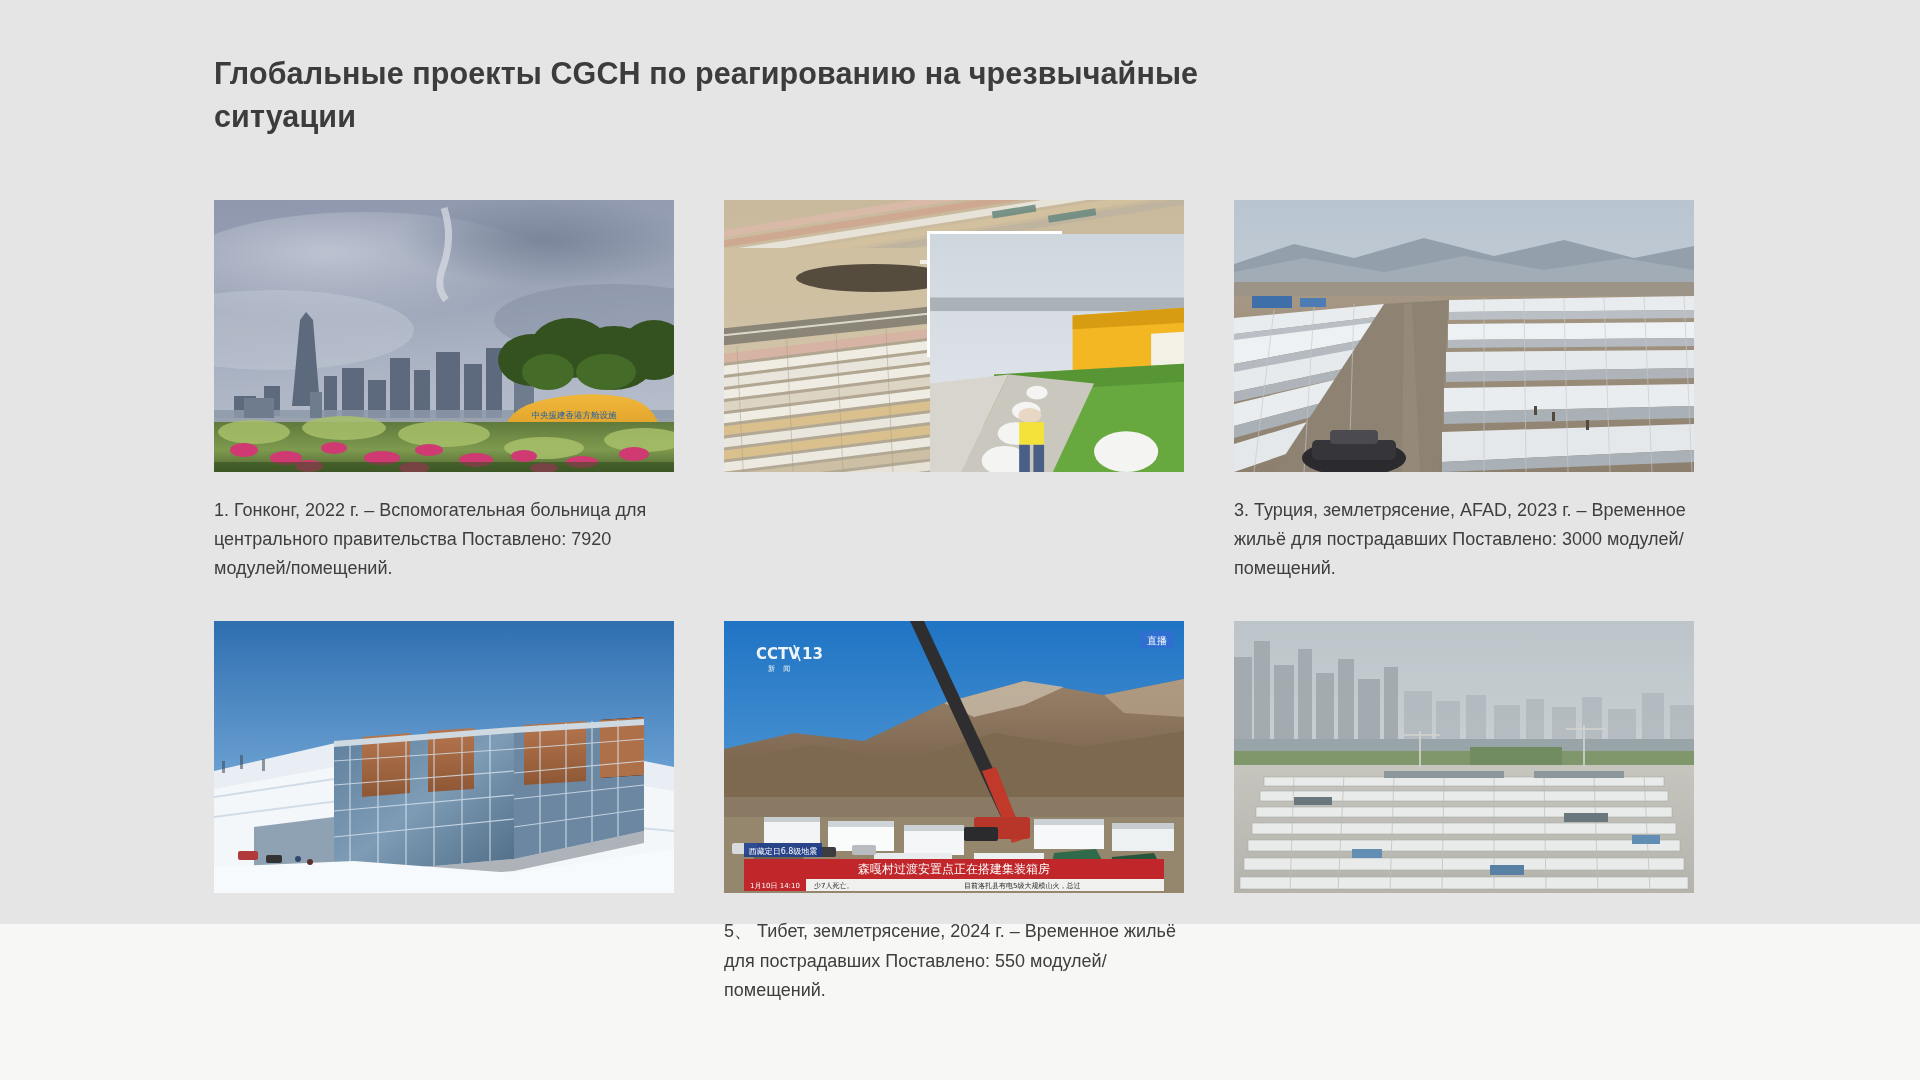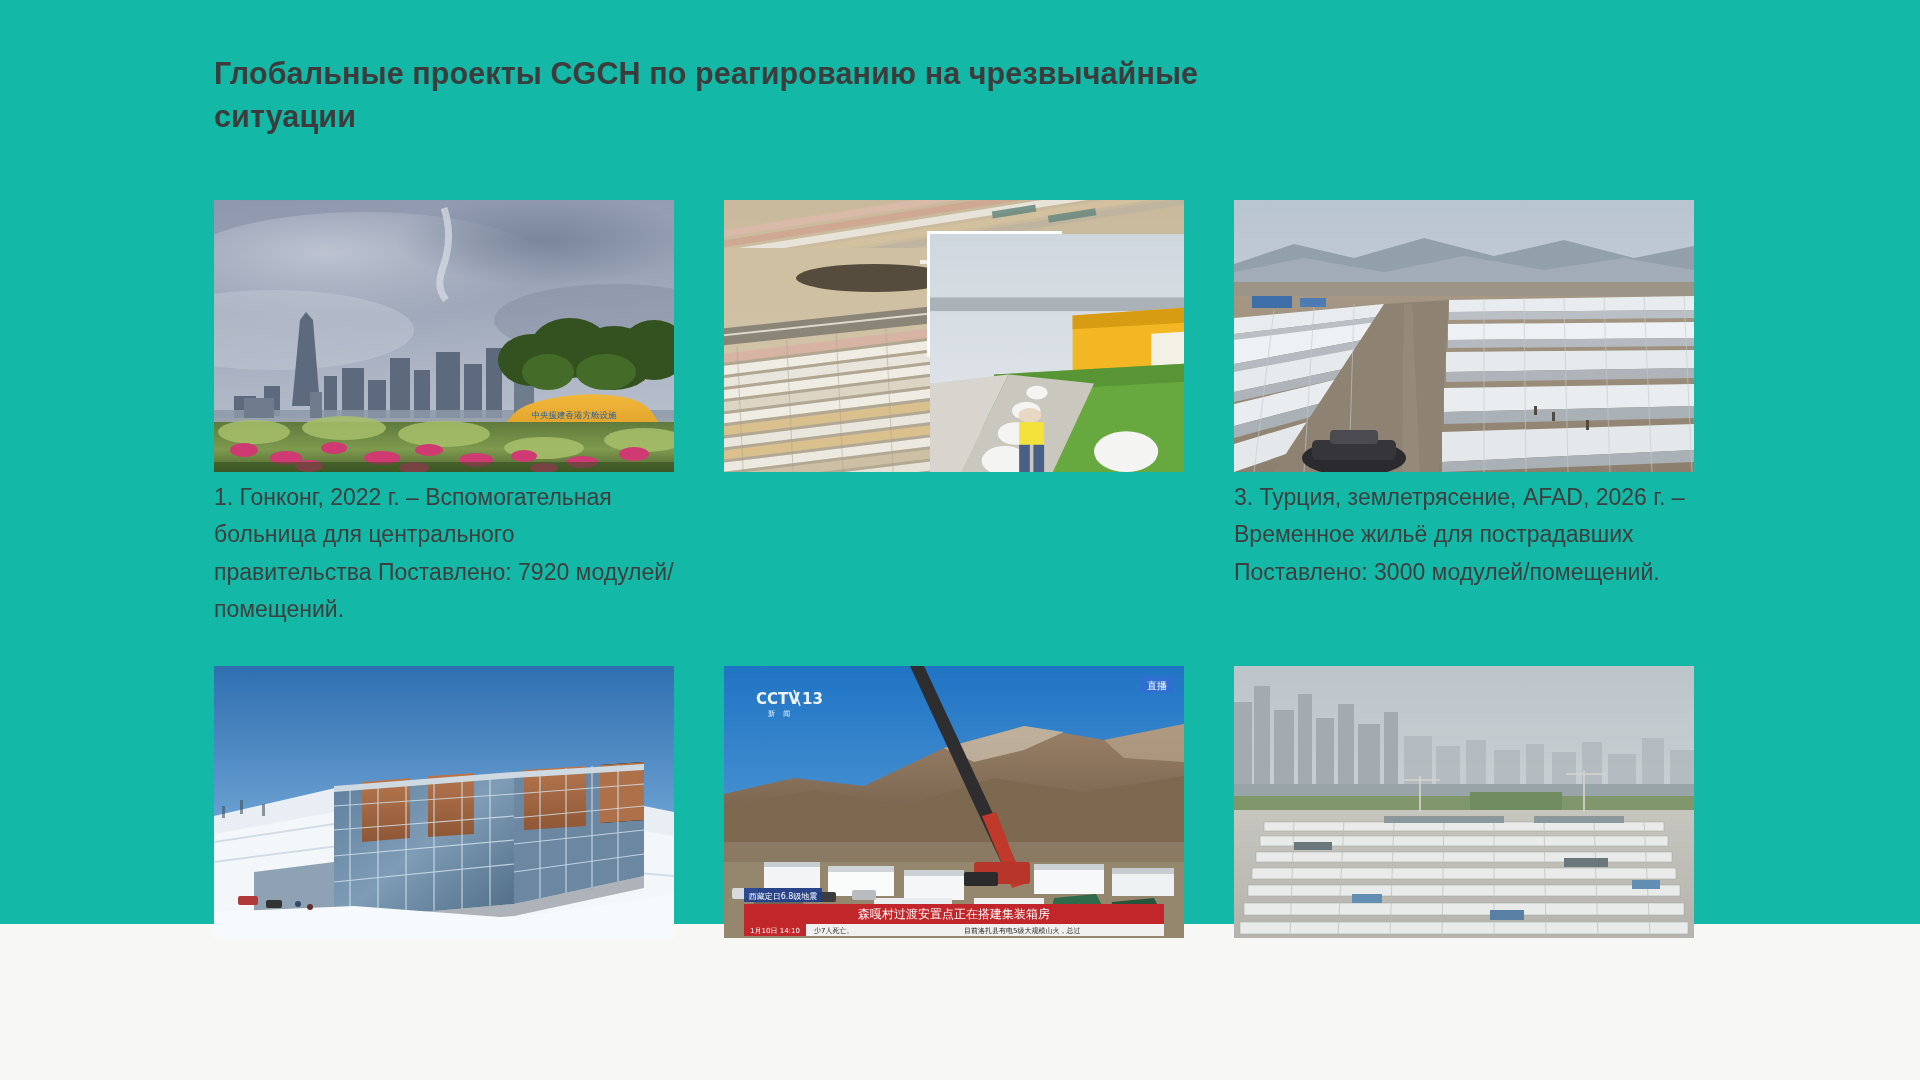--- a/index.html
+++ b/index.html
@@ -5,21 +5,21 @@
   html, body {
     margin: 0; padding: 0;
     width: 1920px; height: 1080px;
     background: #f7f7f5;
     font-family: "Liberation Sans", "DejaVu Sans", sans-serif;
     overflow: hidden;
   }
   #page {
     position: relative;
     width: 1920px; height: 924px;
-    background: #14b8a6;
+    background: #e5e5e5;
   }
   #title {
     position: absolute;
     left: 214px; top: 52px;
     width: 1010px;
     font-size: 30.5px;
     font-weight: bold;
     line-height: 1.42;
     color: #3c3c3c;
     letter-spacing: 0.1px;
@@ -35,22 +35,22 @@
   }
   .card { width: 460px; }
   .photo {
     width: 460px; height: 272px;
     overflow: hidden;
     position: relative;
     background: #888;
   }
   .photo svg { display: block; width: 460px; height: 272px; }
   .caption {
-    margin-top: 7px;
-    font-size: 23px;
+    margin-top: 24px;
+    font-size: 18px;
     line-height: 1.62;
     color: #3e3e3e;
     white-space: pre-line;
   }
 </style>
 </head>
 <body>
 
 <div id="page">
 
@@ -373,21 +373,21 @@
             <rect x="96" y="230" width="48" height="14" rx="4" fill="#4a4a50"></rect>
           </g>
 
           <g fill="#514a40">
             <rect x="300" y="206" width="3" height="9"></rect>
             <rect x="318" y="212" width="3" height="9"></rect>
             <rect x="352" y="220" width="3" height="10"></rect>
           </g>
         </svg>
       </div>
-      <div class="caption">3. Турция, землетрясение, AFAD, 2026 г. – Временное жильё для пострадавших Поставлено: 3000 модулей/помещений.</div>
+      <div class="caption">3. Турция, землетрясение, AFAD, 2023 г. – Временное жильё для пострадавших Поставлено: 3000 модулей/помещений.</div>
     </div>
 
     <div class="card">
       <div class="photo">
         <svg viewBox="0 0 460 272" preserveAspectRatio="none" aria-hidden="true">
           <defs>
             <linearGradient id="b-sky" x1="0" y1="0" x2="0" y2="1">
               <stop offset="0%" stop-color="#2f6fb0"></stop>
               <stop offset="60%" stop-color="#6ea3d4"></stop>
               <stop offset="100%" stop-color="#b9d3ea"></stop>
@@ -534,20 +534,21 @@
             <rect x="20" y="238" width="420" height="20" fill="#c0262a"></rect>
             <text x="230" y="252" font-family="DejaVu Sans" font-size="12" fill="#ffffff" text-anchor="middle">森嘎村过渡安置点正在搭建集装箱房</text>
             <rect x="20" y="258" width="420" height="12" fill="#f0f0ee"></rect>
             <rect x="20" y="258" width="62" height="12" fill="#c0262a"></rect>
             <text x="51" y="267" font-family="DejaVu Sans" font-size="7" fill="#ffffff" text-anchor="middle">1月10日 14:10</text>
             <text x="90" y="267" font-family="DejaVu Sans" font-size="7" fill="#222222">少7人死亡。</text>
             <text x="240" y="267" font-family="DejaVu Sans" font-size="7" fill="#222222">目前洛扎县有电5级大规模山火，总过</text>
           </g>
         </svg>
       </div>
+      <div class="caption">5、 Тибет, землетрясение, 2024 г. – Временное жильё для пострадавших Поставлено: 550 модулей/помещений.</div>
     </div>
 
     <div class="card">
       <div class="photo">
         <svg viewBox="0 0 460 272" preserveAspectRatio="none" aria-hidden="true">
           <defs>
             <linearGradient id="w-sky" x1="0" y1="0" x2="0" y2="1">
               <stop offset="0%" stop-color="#b9c2c8"></stop>
               <stop offset="100%" stop-color="#d7dde1"></stop>
             </linearGradient>

